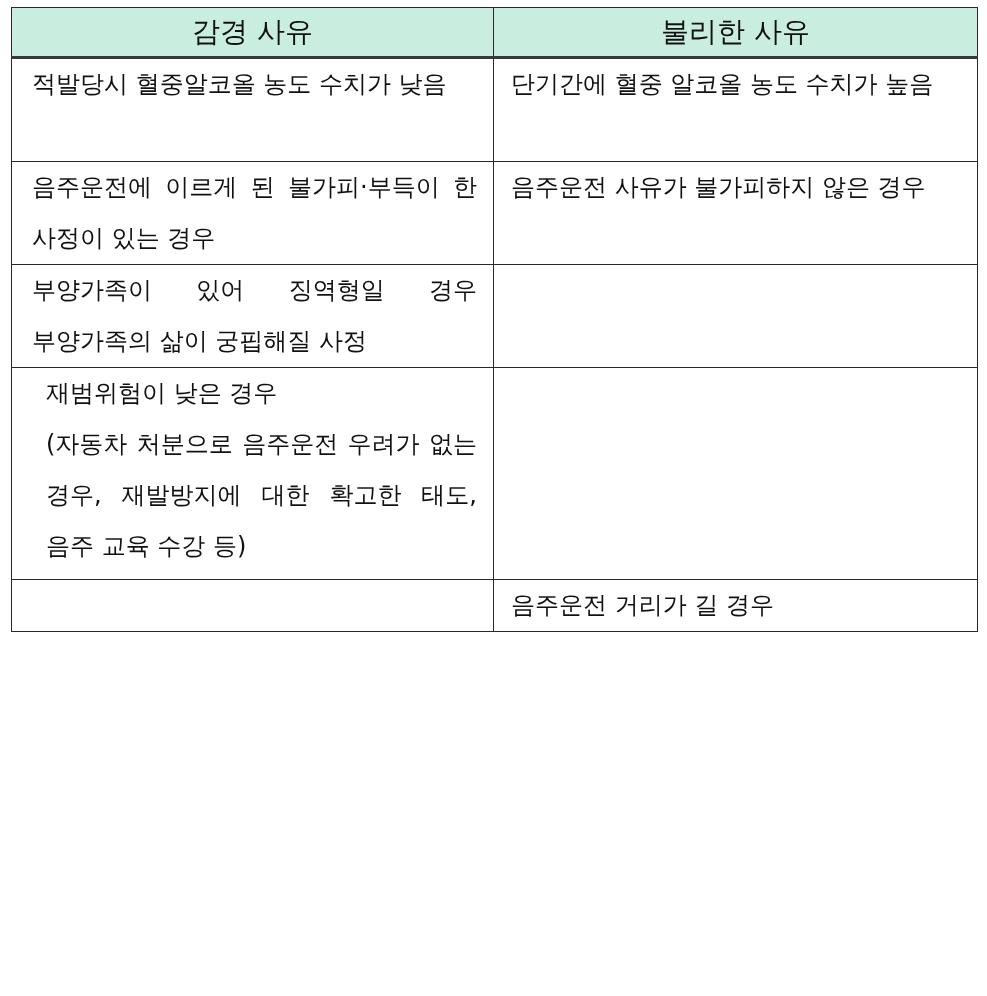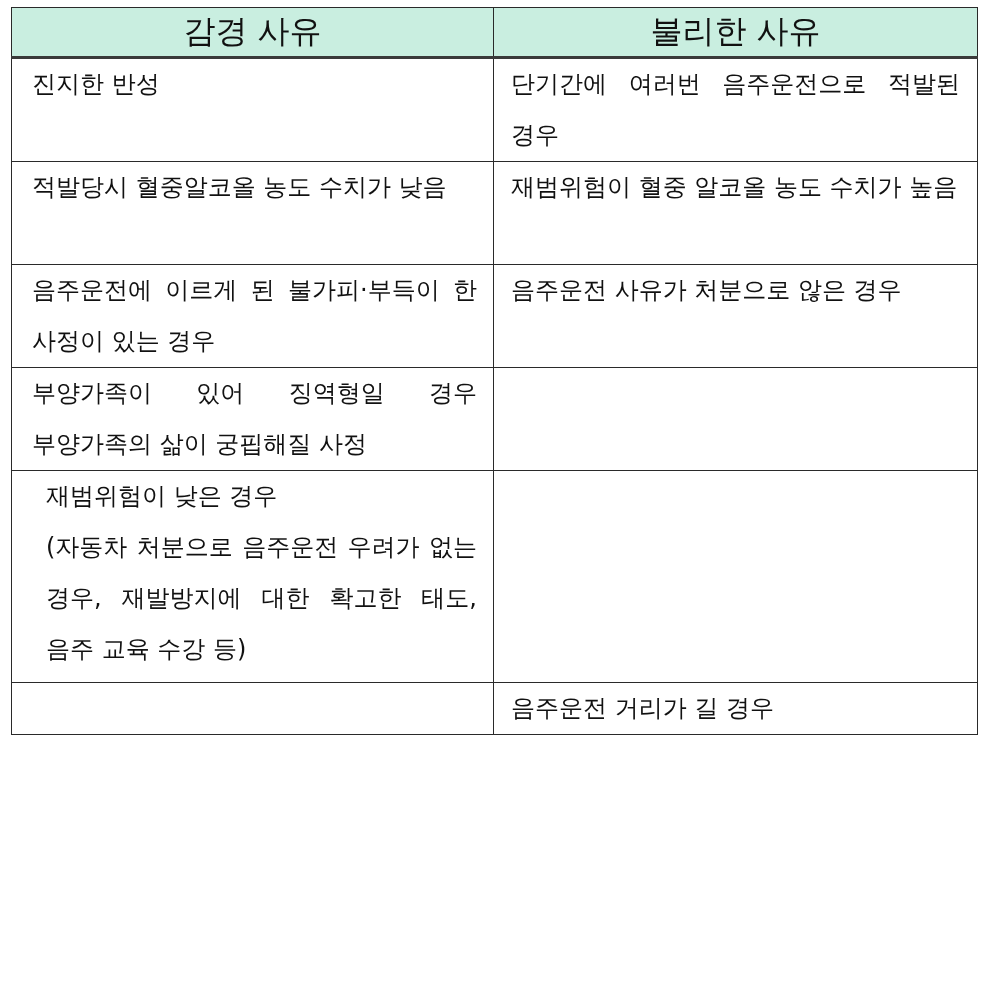--- a/index.html
+++ b/index.html
@@ -7,21 +7,21 @@
          font-family: "DejaVu Sans", "Liberation Sans", sans-serif; color: #111; }
   table.cmp {
     position: absolute; left: 11px; top: 7px;
     width: 966px; border-collapse: collapse; table-layout: fixed;
   }
   table.cmp col.c1 { width: 482px; }
   table.cmp col.c2 { width: 484px; }
   th, td { border: 1.5px solid #2a2a2a; vertical-align: top; }
   th {
     background: #c9eee0; height: 46px; font-weight: normal;
-    font-size: 32px; text-align: center; vertical-align: middle;
+    font-size: 28px; text-align: center; vertical-align: middle;
     border-bottom: 3px solid #3a3a3a;
   }
   td {
     font-size: 24px; line-height: 51px; padding: 0 16px 0 20px;
     text-align: justify; text-align-last: left; word-break: keep-all;
   }
   td.r { padding-left: 17px; padding-right: 17px; }
   tr.h1 td { height: 101px; }
   tr.h2 td { height: 102px; }
   tr.h3 td { height: 102px; }
@@ -40,31 +40,27 @@
       <col class="c1">
       <col class="c2">
     </colgroup>
   <thead>
     <tr>
       <th>감경 사유</th>
       <th>불리한 사유</th>
     </tr>
   </thead>
   <tbody>
-    <tr class="h1">
-      <td>진지한 반성</td>
-      <td class="r">단기간에 여러번 음주운전으로 적발된 경우</td>
-    </tr>
     <tr class="h2">
       <td>적발당시 혈중알코올 농도 수치가 낮음</td>
-      <td class="r">재범위험이 혈중 알코올 농도 수치가 높음</td>
+      <td class="r">단기간에 혈중 알코올 농도 수치가 높음</td>
     </tr>
     <tr class="h3">
       <td>음주운전에 이르게 된 불가피·부득이 한 사정이 있는 경우</td>
-      <td class="r">음주운전 사유가 처분으로 않은 경우</td>
+      <td class="r">음주운전 사유가 불가피하지 않은 경우</td>
     </tr>
     <tr class="h4">
       <td>부양가족이 있어 징역형일 경우 부양가족의 삶이 궁핍해질 사정</td>
       <td class="r"></td>
     </tr>
     <tr class="h5">
       <td>
         <span class="line">재범위험이 낮은 경우</span>
         <span class="line">(자동차 처분으로 음주운전 우려가 없는 경우, 재발방지에 대한 확고한 태도, 음주 교육 수강 등)</span>
       </td>

